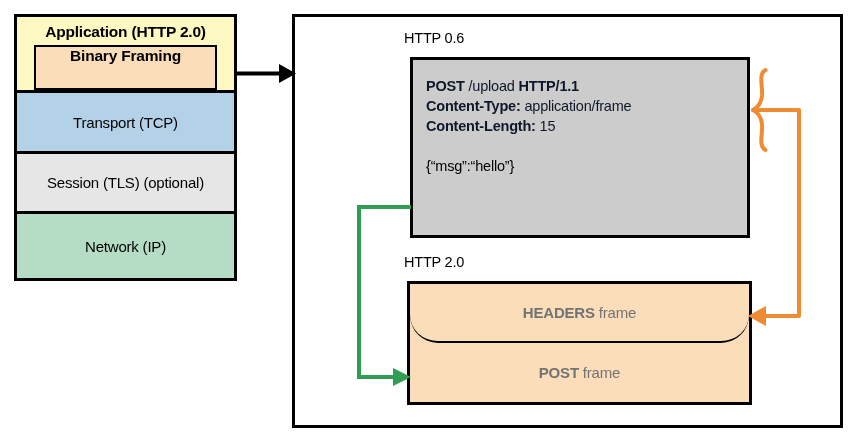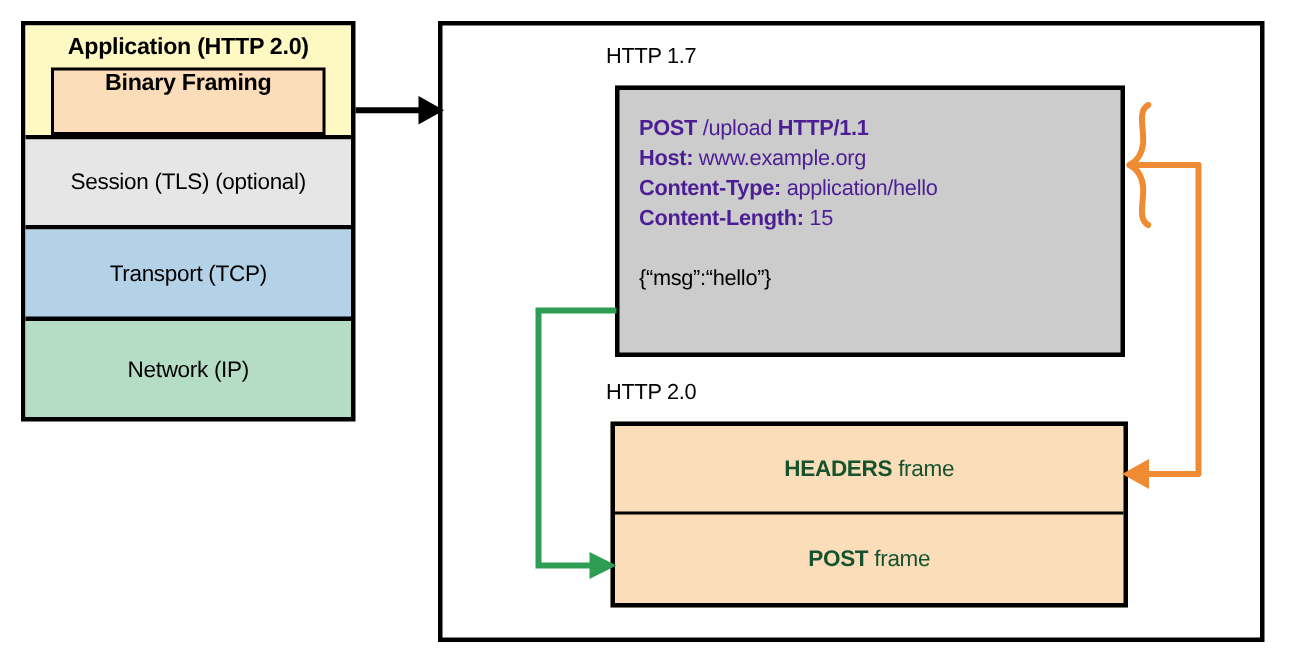--- a/index.html
+++ b/index.html
@@ -117,21 +117,21 @@
     height: 181px;
     background: #cccccc;
     border: 3px solid #000000;
     box-sizing: border-box;
     padding: 16px 0 0 13px;
   }
   .msg-line {
     font-size: 14.5px;
     line-height: 20px;
     letter-spacing: -0.2px;
-    color: #4c1d95;
+    color: #0f172a;
     white-space: nowrap;
   }
   .msg-line b { font-weight: bold; }
   .msg-body {
     margin-top: 22px;
     font-size: 14.5px;
     letter-spacing: -0.2px;
     color: #000000;
     white-space: nowrap;
   }
@@ -148,21 +148,22 @@
     background: #fbddb9;
   }
   .frame-row {
     height: 50%;
     box-sizing: border-box;
     display: flex;
     align-items: center;
     justify-content: center;
     font-size: 15px;
     letter-spacing: -0.2px;
-    color: #14532d;
+    color: #737373;
+    border-radius: 28px;
   }
   .frame-row.top { border-bottom: 2.5px solid #000000; }
   .frame-row b { font-weight: bold; }
 
   
   .connectors {
     position: absolute;
     left: 0;
     top: 0;
     width: 865px;
@@ -177,46 +178,43 @@
 
   <div class="stack">
 
     <div class="layer layer-app">
       <div class="app-title">Application (HTTP 2.0)</div>
       <div class="binary-framing">
         <span>Binary Framing</span>
       </div>
     </div>
 
+    <div class="layer layer-transport">
+      <span>Transport (TCP)</span>
+    </div>
+
     <div class="layer layer-session">
       <span>Session (TLS) (optional)</span>
     </div>
 
-    <div class="layer layer-transport">
-      <span>Transport (TCP)</span>
-    </div>
-
     <div class="layer layer-network">
       <span>Network (IP)</span>
     </div>
   </div>
 
   <div class="panel"></div>
 
-  <div class="caption cap-http11">HTTP 1.7</div>
+  <div class="caption cap-http11">HTTP 0.6</div>
 
   <div class="http11-box">
     <div class="msg-line">
       <b>POST</b><span> /upload </span><b>HTTP/1.1</b>
     </div>
     <div class="msg-line">
-      <b>Host:</b><span> www.example.org</span>
-    </div>
-    <div class="msg-line">
-      <b>Content-Type:</b><span> application/hello</span>
+      <b>Content-Type:</b><span> application/frame</span>
     </div>
     <div class="msg-line">
       <b>Content-Length:</b><span> 15</span>
     </div>
     <div class="msg-body">{“msg”:“hello”}</div>
   </div>
 
   <div class="caption cap-http20">HTTP 2.0</div>
 
   <div class="frames-box">

